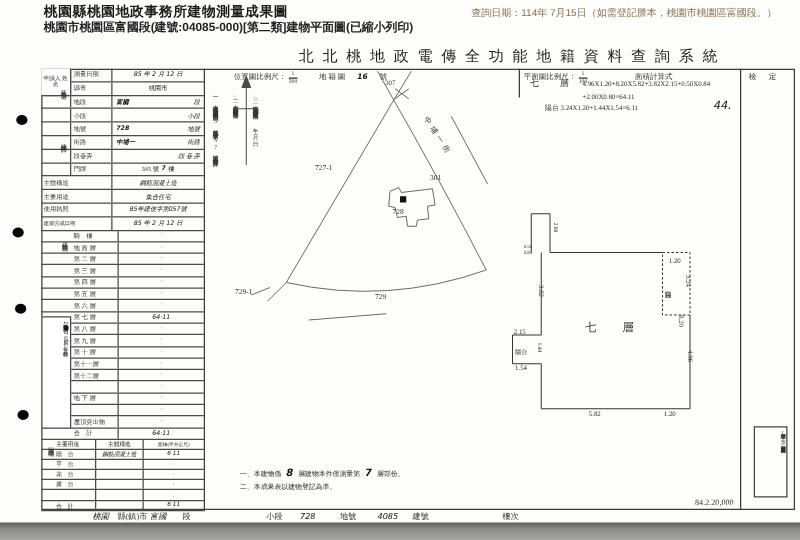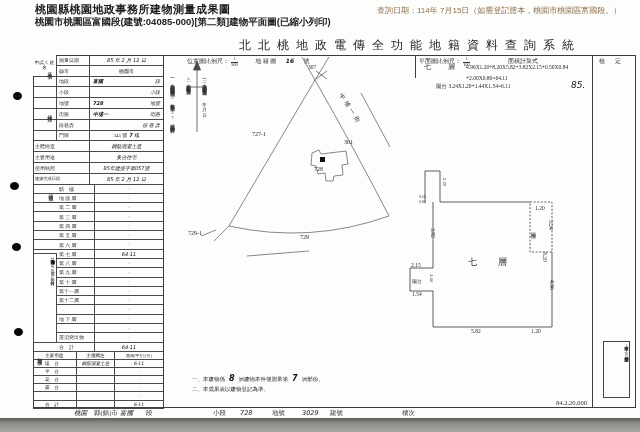--- a/index.html
+++ b/index.html
@@ -343,21 +343,21 @@
     </span>
 </div>
 <div class="formula-label">面積計算式</div>
 <div class="check-head">檢定</div>
 
 <div class="formula">
   <div><span class="fl">七　層</span><span>4.96X1.20+8.20X5.82+3.82X2.15+0.50X0.84</span></div>
   <div class="f2">+2.00X0.80=64.11</div>
   <div class="f3">陽台 3.24X1.20+1.44X1.54=6.11</div>
 </div>
-<div class="stamp85 hw">85.</div>
+<div class="stamp85 hw">44.</div>
 
 <svg width="640" height="432" viewBox="0 0 640 432" style="position:absolute; left:0; top:0; pointer-events:none;">
 
   <g stroke="#4a4a4a" stroke-width="0.8" fill="none">
     <line x1="197" y1="70" x2="197" y2="132"></line>
     <polygon points="197,61 193.5,70 200.5,70" fill="#4a4a4a"></polygon>
     <line x1="189" y1="87" x2="205" y2="87"></line>
   </g>
 
   <g stroke="#4a4a4a" stroke-width="0.7">
@@ -423,18 +423,18 @@
 <div class="print-code">84.2.20,000</div>
 
 <div class="footer-row">
   <span class="hw" style="left:4px;">桃園</span>
   <span style="left:24px;">縣(鎮)市</span>
   <span class="hw" style="left:50px;">富國</span>
   <span style="left:76px;">段</span>
   <span style="left:143px;">小段</span>
   <span class="hw" style="left:170px;">728</span>
   <span style="left:202px;">地號</span>
-  <span class="hw" style="left:232px;">3029</span>
+  <span class="hw" style="left:232px;">4085</span>
   <span style="left:260px;">建號</span>
   <span style="left:332px;">樓次</span>
 </div>
 
 <div class="bottom-band"></div>
 
 </body></html>

